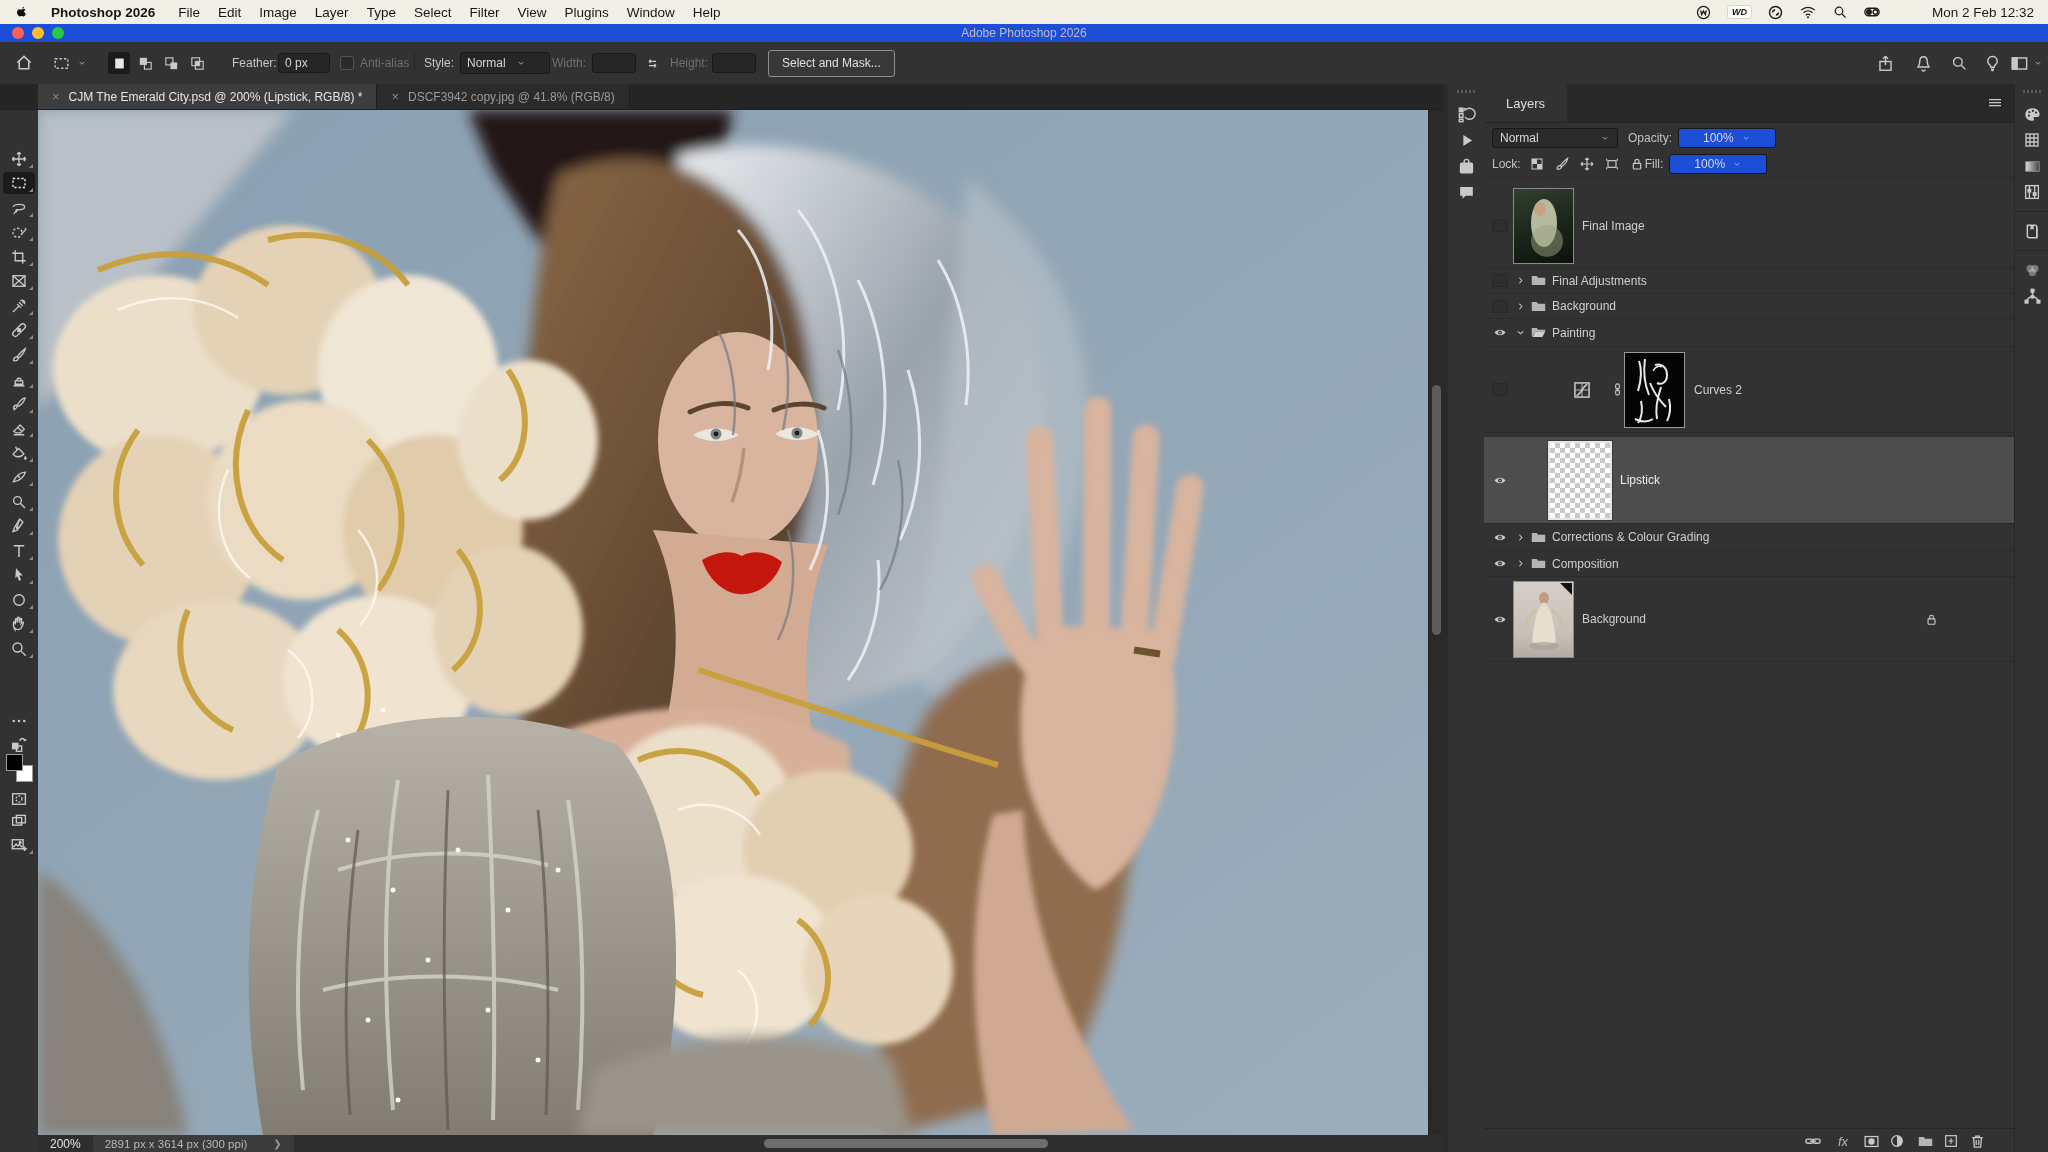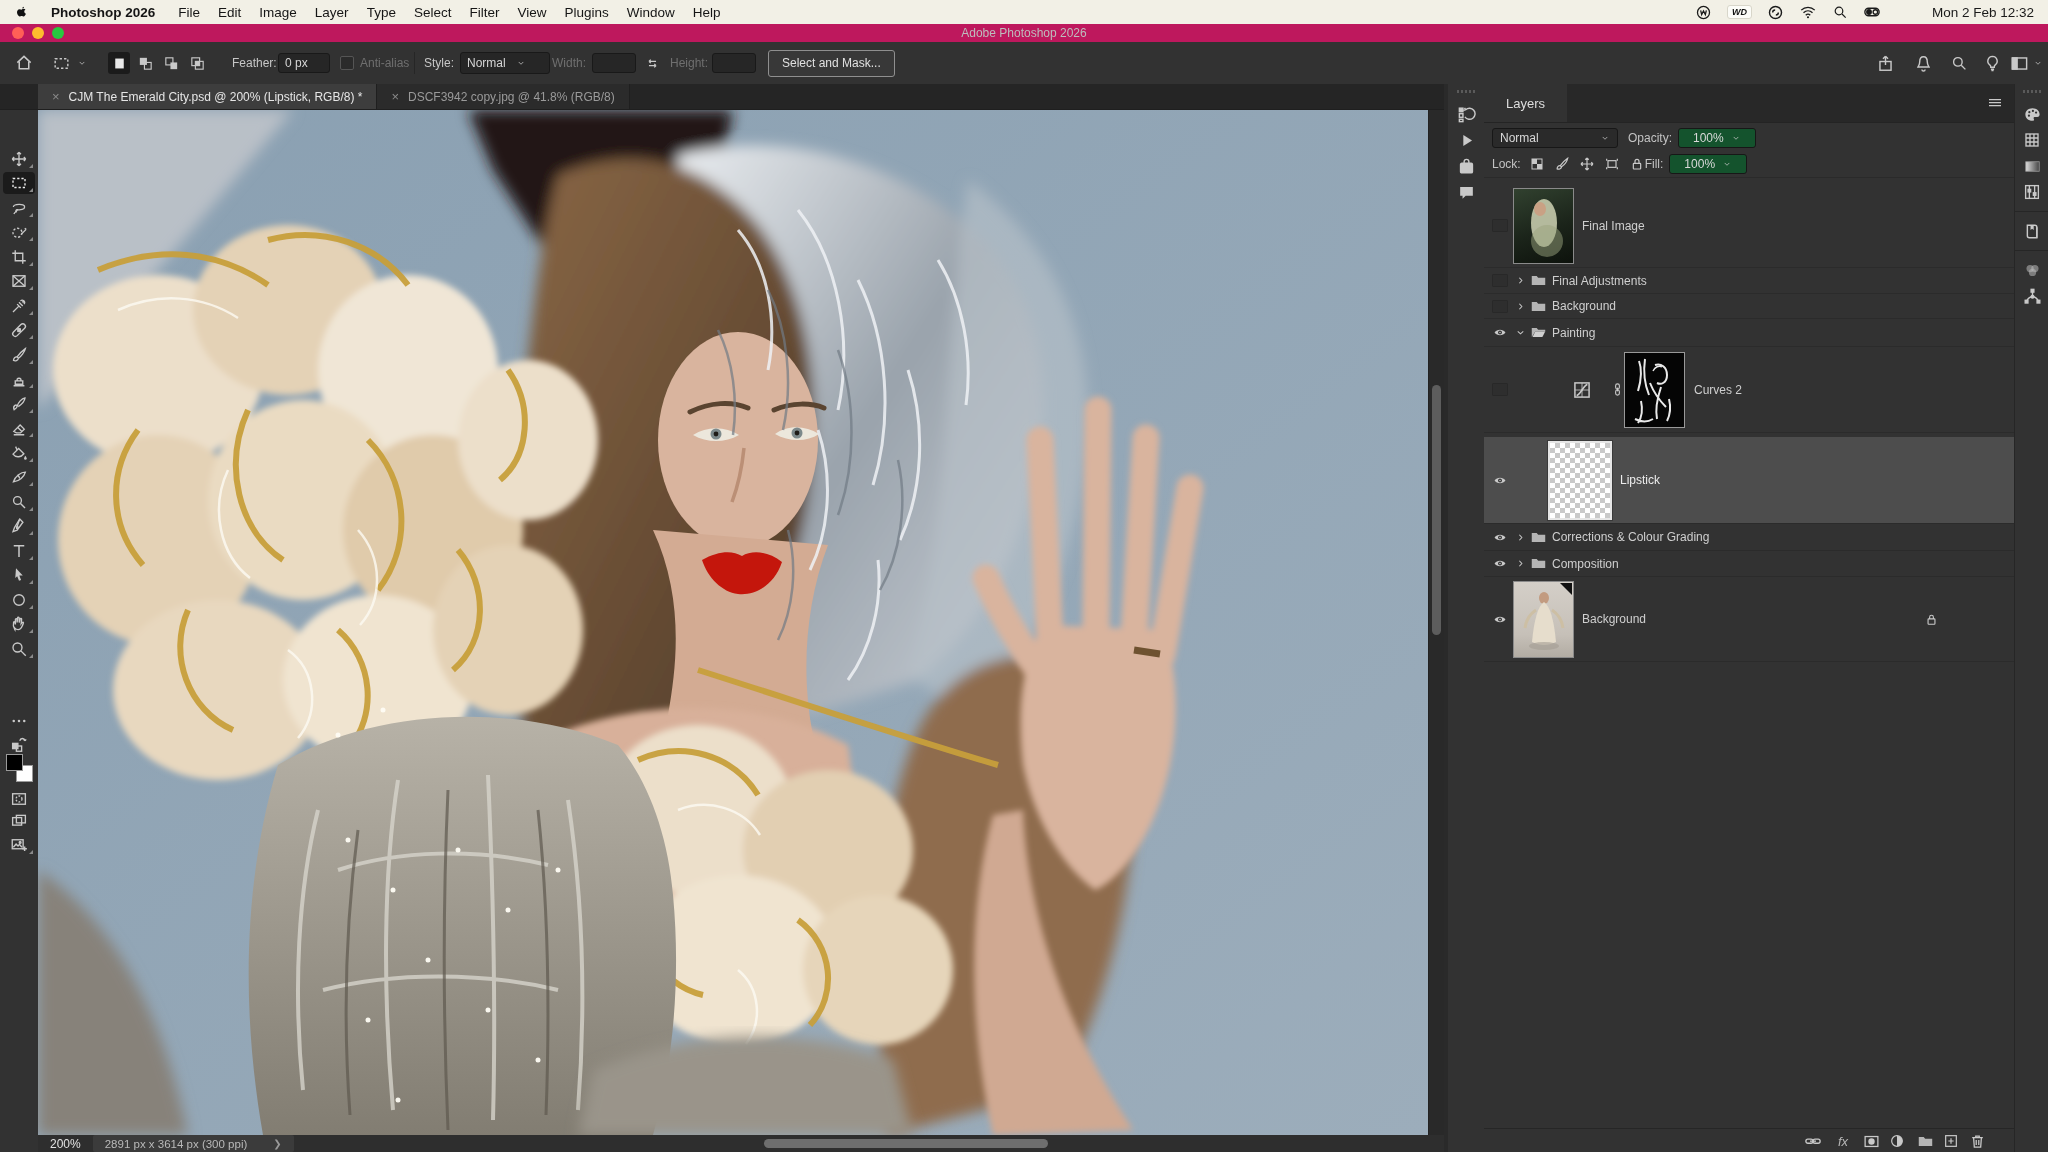--- a/index.html
+++ b/index.html
@@ -8,21 +8,21 @@
   .ic use{stroke-width:1.8;}
   
   .menubar{position:absolute;left:0;top:0;width:2048px;height:24px;background:#f2f0e6;display:flex;align-items:center;padding:0 14px;box-sizing:border-box;font-size:13.5px;color:#151515;}
   .menubar .apple{width:15px;height:17px;margin-right:14px;color:#111;}
   .menubar .app-name{font-weight:bold;margin-right:6px;padding:0 8px;}
   .menu-item{padding:0 9px;text-align:right;}
   .mb-right{margin-left:auto;display:flex;align-items:center;gap:15px;color:#1a1a1a;}
   .wd-badge{background:#fcfcf8;border-radius:3px;font-size:9px;font-weight:bold;font-style:italic;color:#111;padding:1px 4px;border:1px solid #d8d6ca;}
   .clock{font-size:13.5px;margin-left:36px;}
   
-  .titlebar{position:absolute;left:0;top:24px;width:2048px;height:18px;background:#be185d;border-bottom:7px solid #84cc16;}
+  .titlebar{position:absolute;left:0;top:24px;width:2048px;height:18px;background:#1d4ed8;border-bottom:7px solid #84cc16;}
   .traffic{position:absolute;left:12px;top:3px;display:flex;gap:8px;}
   .light{width:12px;height:12px;border-radius:50%;}
   .tb-title{position:absolute;left:0;right:0;top:2px;text-align:center;font-size:12px;color:#bdbdbd;}
   
   .optionsbar{position:absolute;left:0;top:42px;width:2048px;height:42px;background:#323232;border-bottom:1px solid #232323;font-size:12px;color:#c7c7c7;}
   .ob{position:absolute;top:0;height:42px;display:flex;align-items:center;gap:6px;}
   .ob-input{background:#262626;border:1px solid #191919;border-radius:3px;height:20px;color:#d6d6d6;font-size:12px;padding:0 6px;width:44px;box-sizing:border-box;font-family:"Liberation Sans",sans-serif;}
   .ob-dd{background:#262626;border:1px solid #191919;border-radius:3px;height:20px;display:flex;align-items:center;padding:0 6px;gap:10px;color:#d6d6d6;}
   .dim{color:#6f6f6f;}
   .ob-sep{position:absolute;top:10px;width:1px;height:22px;background:#262626;}
@@ -57,21 +57,21 @@
   .strip-l{left:4px;width:36px;}
   .strip-r{left:570px;width:34px;border-left:1px solid #262626;}
   .grip{width:18px;height:3px;margin:6px 0 8px 0;background:repeating-linear-gradient(90deg,#5a5a5a 0 2px,transparent 2px 4px);}
   .strip-btn{width:28px;height:26px;display:flex;align-items:center;justify-content:center;}
   .strip-div{width:100%;height:1px;background:#262626;margin:6px 0;}
   .panel{position:absolute;left:40px;top:0;width:530px;height:1068px;background:#323232;}
   .panel-header{position:absolute;left:0;top:0;width:100%;height:38px;background:#282828;border-bottom:1px solid #242424;}
   .layers-tab{position:absolute;left:0;top:0;height:38px;background:#323232;display:flex;align-items:center;padding:0 22px;font-size:13px;color:#dedede;}
   .pnl-row{position:absolute;left:0;width:100%;display:flex;align-items:center;font-size:12px;color:#c3c3c3;}
   .blend-dd{background:#2a2a2a;border:1px solid #171717;border-radius:3px;height:20px;display:flex;align-items:center;justify-content:space-between;padding:0 7px;color:#d9d9d9;box-sizing:border-box;}
-  .val-box{background:#14532d;border:1px solid #171717;border-radius:3px;height:20px;display:flex;align-items:center;gap:7px;padding:0 14px;color:#d9d9d9;box-sizing:border-box;}
+  .val-box{background:#1d4ed8;border:1px solid #171717;border-radius:3px;height:20px;display:flex;align-items:center;gap:7px;padding:0 24px;color:#d9d9d9;box-sizing:border-box;}
   .lrow{position:absolute;left:0;width:100%;box-sizing:border-box;border-bottom:1px solid #2b2b2b;display:flex;align-items:center;color:#cfcfcf;font-size:12px;}
   .lrow.selected{background:#4d4d4d;color:#ececec;}
   .eye-well{position:absolute;left:7px;width:18px;height:14px;display:flex;align-items:center;justify-content:center;border-right:0;}
   .eye-empty{width:14px;height:11px;border:1px solid #282828;background:#2e2e2e;border-radius:1px;}
   .thumb{box-sizing:border-box;}
   .checker{background-color:#fff;background-image:linear-gradient(45deg,#c9c9c9 25%,transparent 25%,transparent 75%,#c9c9c9 75%),linear-gradient(45deg,#c9c9c9 25%,transparent 25%,transparent 75%,#c9c9c9 75%);background-size:10px 10px;background-position:0 0,5px 5px;}
   .panel-bottom{position:absolute;left:0;top:1044px;width:100%;height:24px;border-top:1px solid #262626;display:flex;align-items:center;}
   .pb-btn{position:absolute;width:22px;height:20px;display:flex;align-items:center;justify-content:center;color:#b5b5b5;}
   .fx-txt{font-style:italic;font-size:13px;color:#b5b5b5;}
   .corner-fold{position:absolute;right:1px;top:1px;width:0;height:0;border-left:12px solid transparent;border-top:12px solid #111;}

